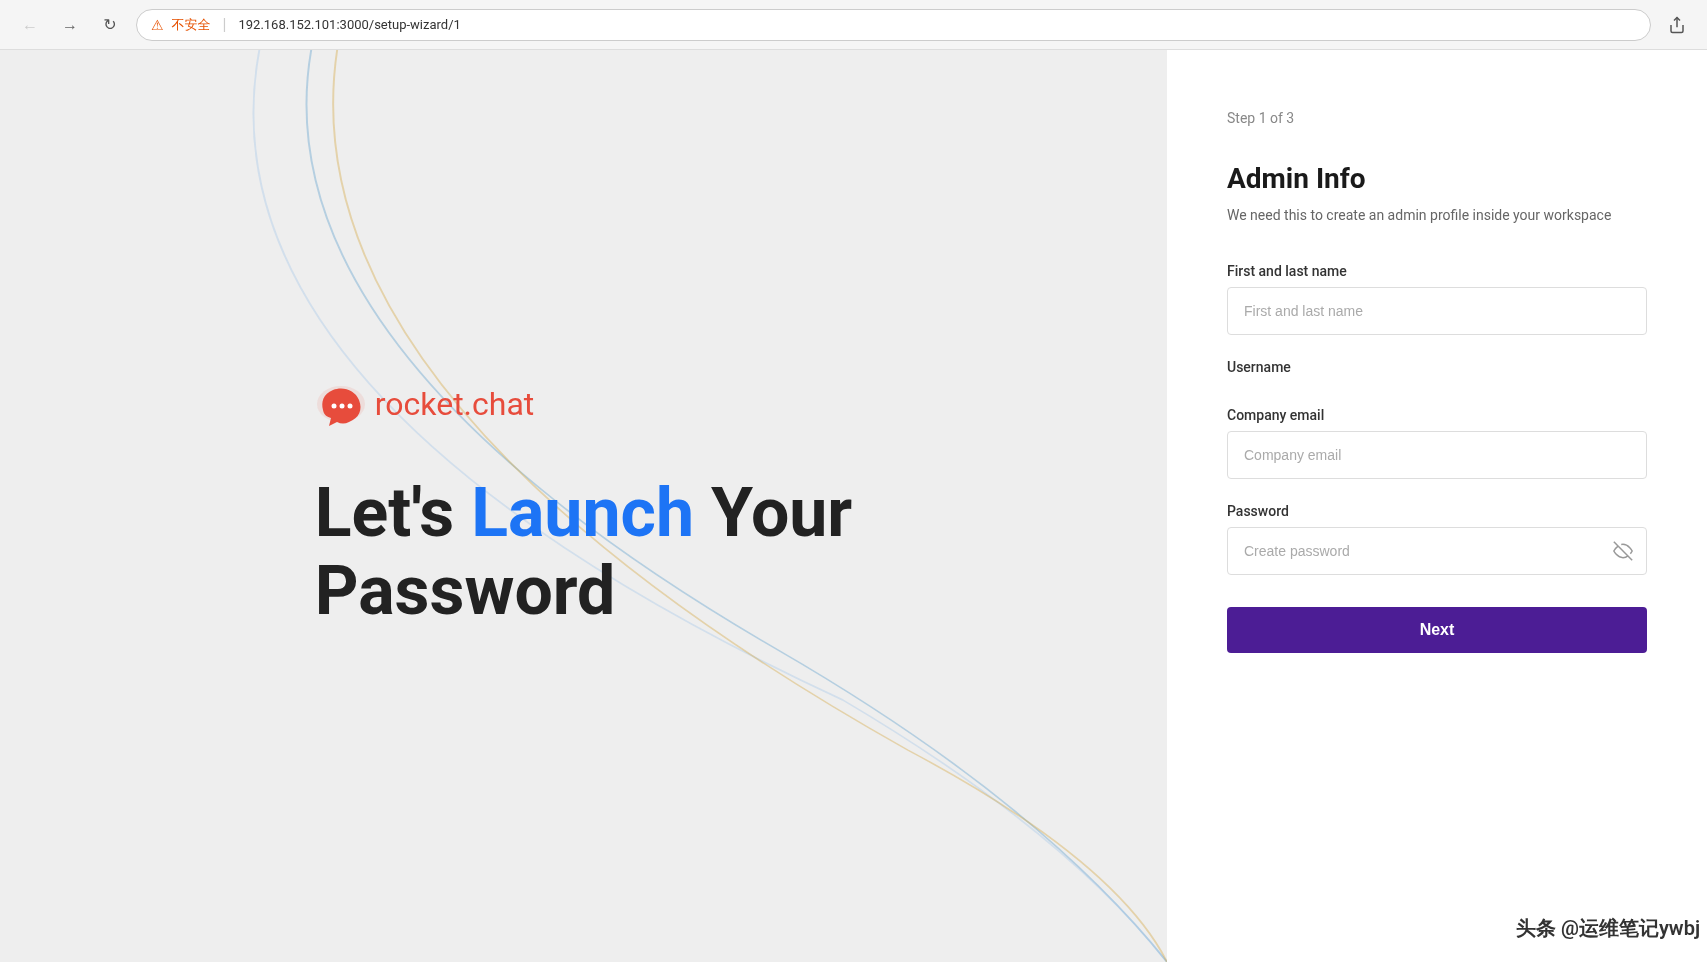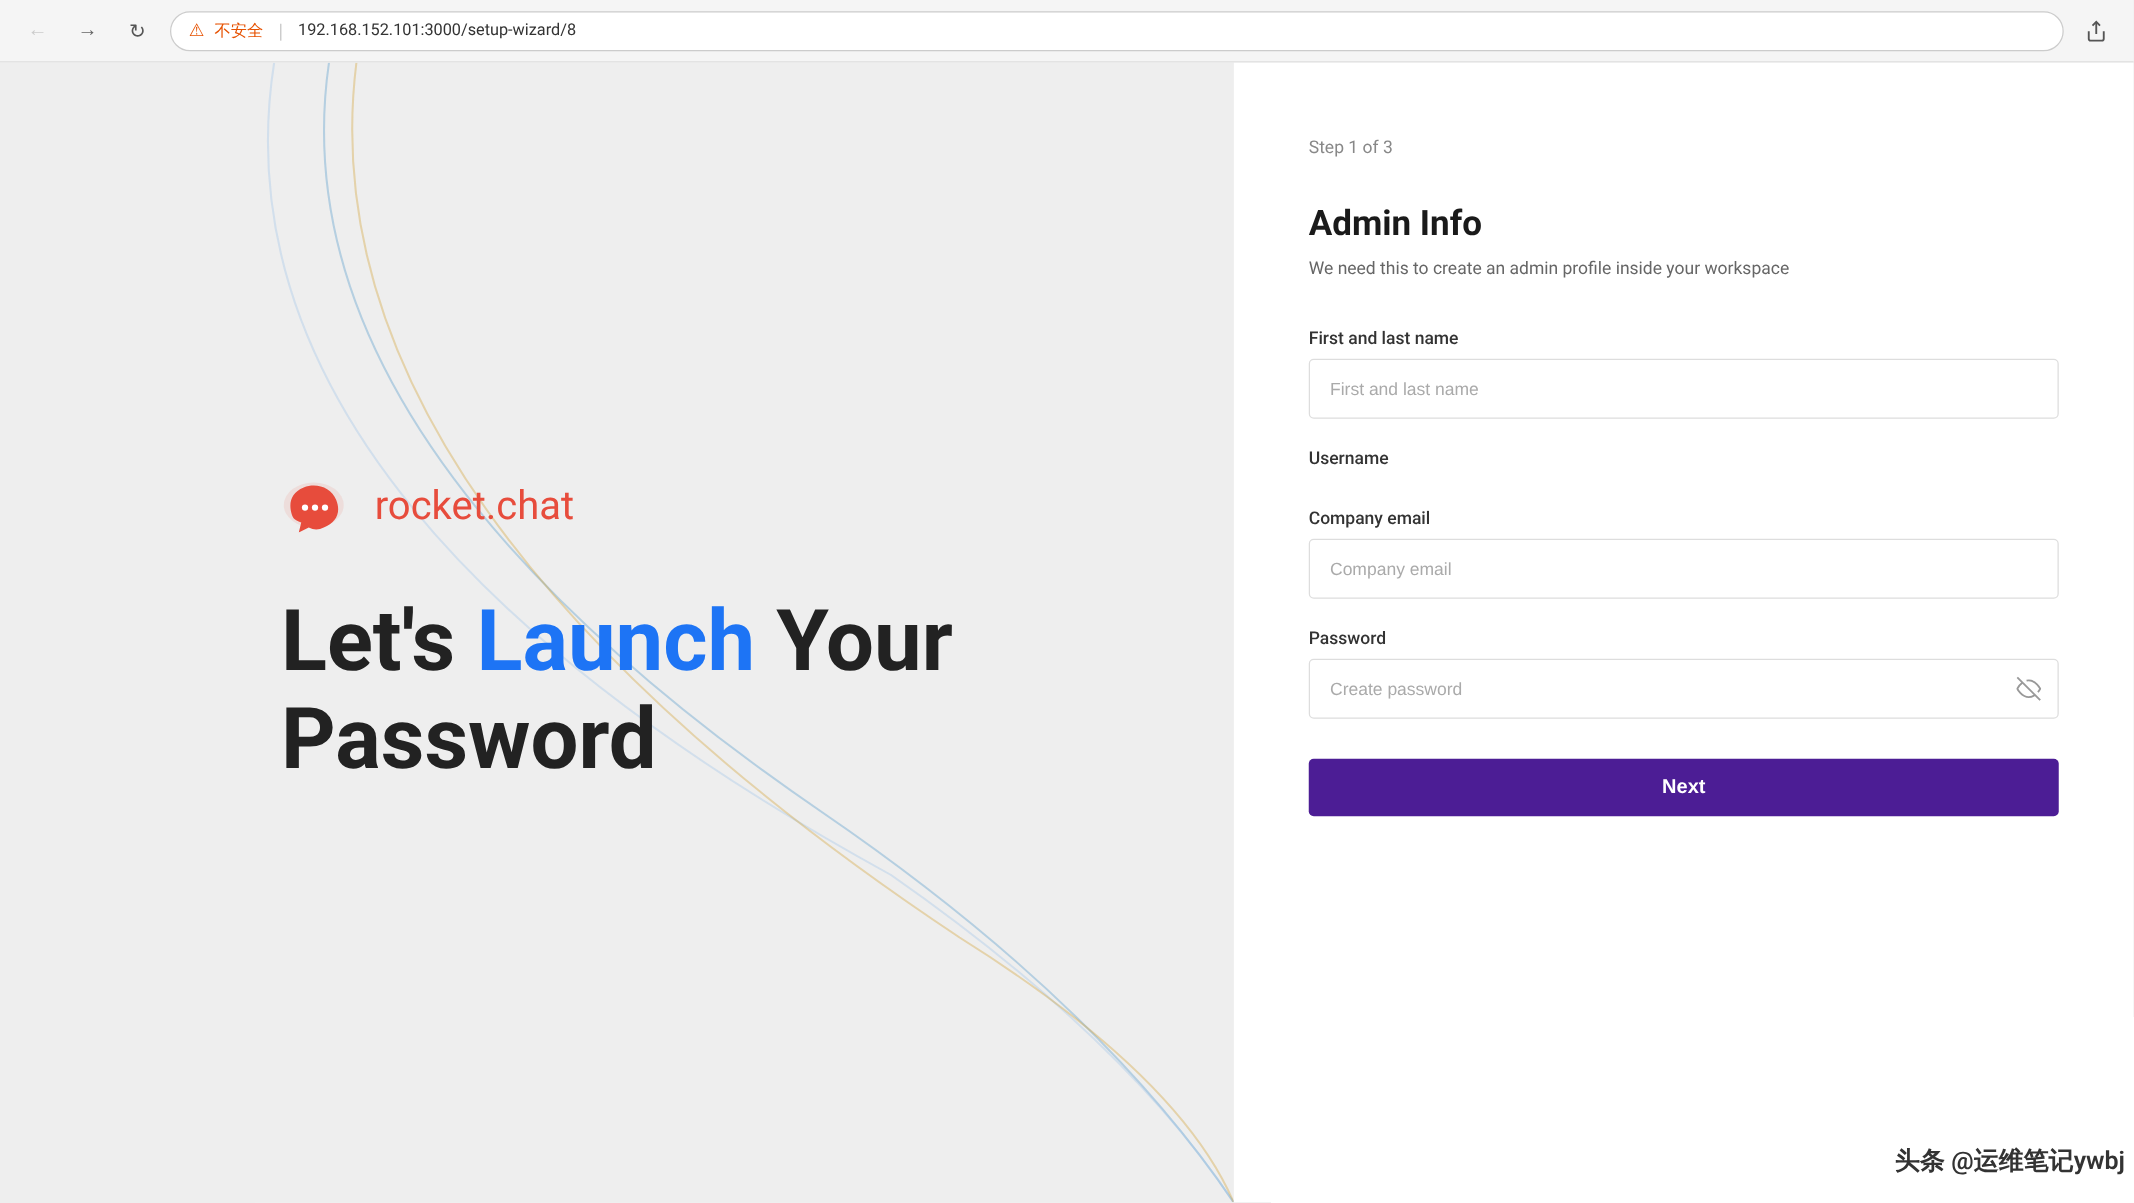--- a/index.html
+++ b/index.html
@@ -130,21 +130,21 @@
 
     .left-content {
       position: relative;
       z-index: 1;
       padding: 40px;
     }
 
     .logo-area {
       display: flex;
       align-items: center;
-      gap: 23px;
+      gap: 8px;
       margin-bottom: 48px;
     }
 
     .logo-icon {
       width: 52px;
       height: 44px;
     }
 
     .logo-text {
       font-size: 32px;
@@ -158,21 +158,21 @@
       color: #222;
       line-height: 1.15;
     }
 
     .hero-text .highlight {
       color: #1d74f5;
     }
 
     
     .right-panel {
-      width: 720px;
+      width: 540px;
       background: #fff;
       padding: 60px 60px;
       display: flex;
       flex-direction: column;
       overflow-y: auto;
       flex-shrink: 0;
     }
 
     .step-indicator {
       font-size: 14px;
@@ -273,21 +273,21 @@
 <body>
 
 <div class="browser-bar">
   <button class="browser-nav-btn disabled">←</button>
   <button class="browser-nav-btn">→</button>
   <button class="browser-refresh-btn">↻</button>
   <div class="address-bar">
     <span class="address-warning">⚠</span>
     <span class="address-warning" style="font-size:13px; margin-right:4px;">不安全</span>
     <span style="color:#ccc; margin-right:4px;">|</span>
-    <span class="address-text">192.168.152.101:3000/setup-wizard/8</span>
+    <span class="address-text">192.168.152.101:3000/setup-wizard/1</span>
   </div>
   <button class="browser-share-btn">
     <svg width="18" height="18" viewBox="0 0 24 24" fill="none" stroke="currentColor" stroke-width="2">
       <path d="M4 12v8a2 2 0 002 2h12a2 2 0 002-2v-8"></path>
       <polyline points="16 6 12 2 8 6"></polyline>
       <line x1="12" y1="2" x2="12" y2="15"></line>
     </svg>
   </button>
 </div>
 

